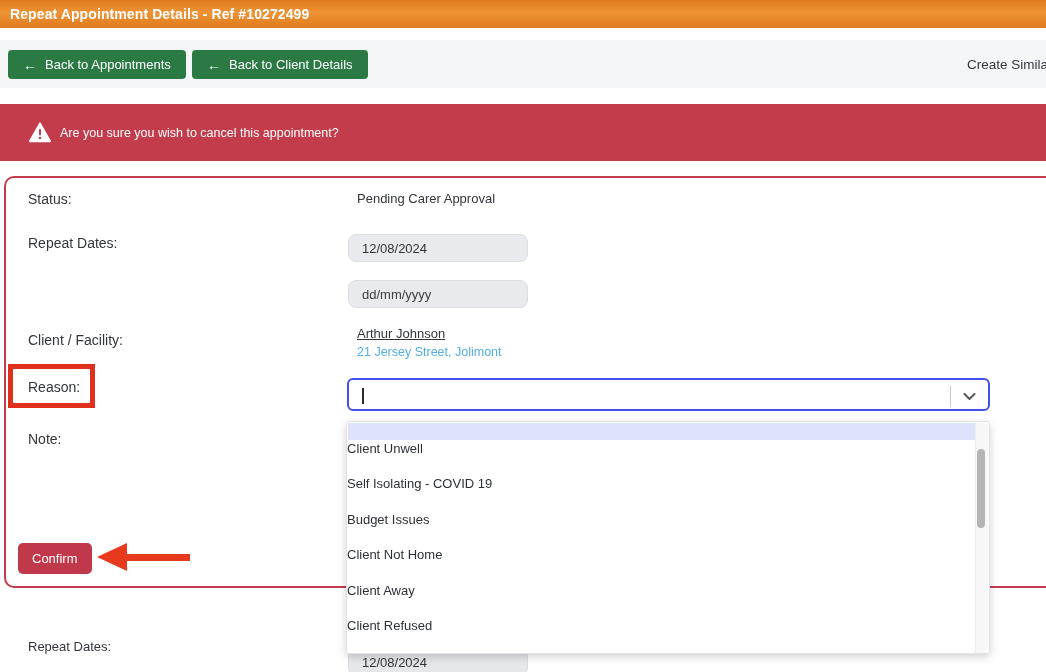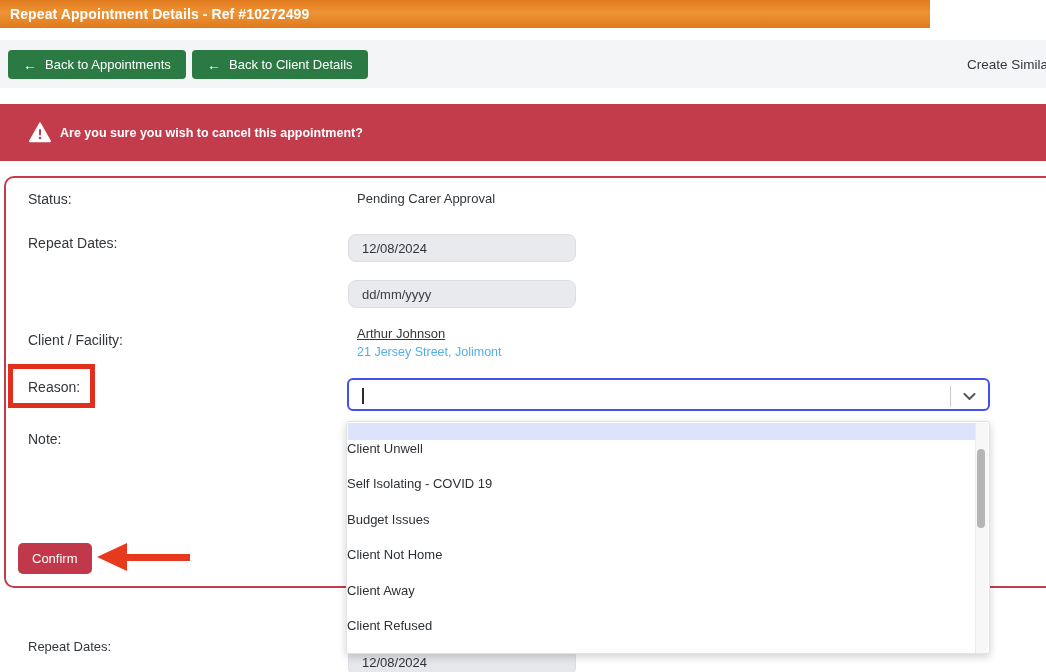--- a/index.html
+++ b/index.html
@@ -2,21 +2,21 @@
 <html><head>
 <meta charset="utf-8">
 <style>
   * { margin: 0; padding: 0; box-sizing: border-box; }
   html, body { width: 1046px; height: 672px; }
   body { font-family: "Liberation Sans", sans-serif; background: #ffffff; }
   .screen { position: relative; width: 1046px; height: 672px; overflow: hidden; background: #fff; }
 
   
   .app-header {
-    position: absolute; left: 0; top: 0; width: 930px; height: 28px;
+    position: absolute; left: 0; top: 0; width: 1046px; height: 28px;
     background: linear-gradient(180deg, #e07a1e 0%, #ee9335 45%, #df7a1c 100%);
     display: flex; align-items: center;
   }
   .app-header h1 { color: #fff; font-size: 14px; font-weight: bold; padding-left: 10px; letter-spacing: .1px; }
 
   
   .toolbar {
     position: absolute; left: 0; top: 40px; width: 1046px; height: 48px;
     background: #f4f5f7;
   }
@@ -33,33 +33,33 @@
     position: absolute; top: 0; left: 967px; height: 48px; display: flex; align-items: center;
     color: #33383f; font-size: 13.5px; white-space: nowrap; cursor: pointer;
   }
 
   
   .warning-banner {
     position: absolute; left: 0; top: 104px; width: 1046px; height: 57px;
     background: #c23c4c; display: flex; align-items: center;
   }
   .warning-banner svg { position: absolute; left: 29px; top: 18px; }
-  .warning-banner .msg { color: #fff; font-size: 12.5px; font-weight: bold; margin-left: 60px; }
+  .warning-banner .msg { color: #fff; font-size: 12.5px; font-weight: normal; margin-left: 60px; }
 
   
   .panel {
     position: absolute; left: 4px; top: 176px; width: 1056px; height: 412px;
     background: #fff; border: 2px solid #c23c4c; border-radius: 10px; z-index: 1;
   }
 
   .flabel { position: absolute; font-size: 14px; color: #32363b; z-index: 2; }
   .fvalue { position: absolute; font-size: 13px; color: #32363b; z-index: 2; }
 
   .date-input {
-    position: absolute; left: 348px; width: 228px; height: 28px; z-index: 2;
+    position: absolute; left: 348px; width: 180px; height: 28px; z-index: 2;
     background: #e9eaed; border: 1px solid #dcdee3; border-radius: 8px;
     font-family: "Liberation Sans", sans-serif; font-size: 13px; color: #2f3338;
     padding: 0 0 0 13px; outline: none;
   }
   .date-input::placeholder { color: #3c4046; opacity: 1; }
 
   .link-address { color: #54afe7; font-size: 12.5px; text-decoration: none; cursor: pointer; }
 
   
   .reason-annotation {

